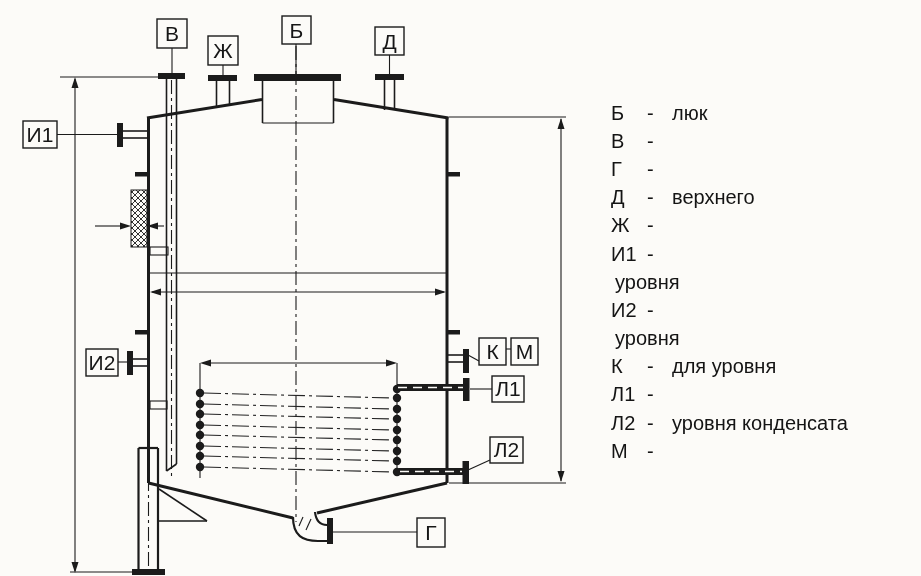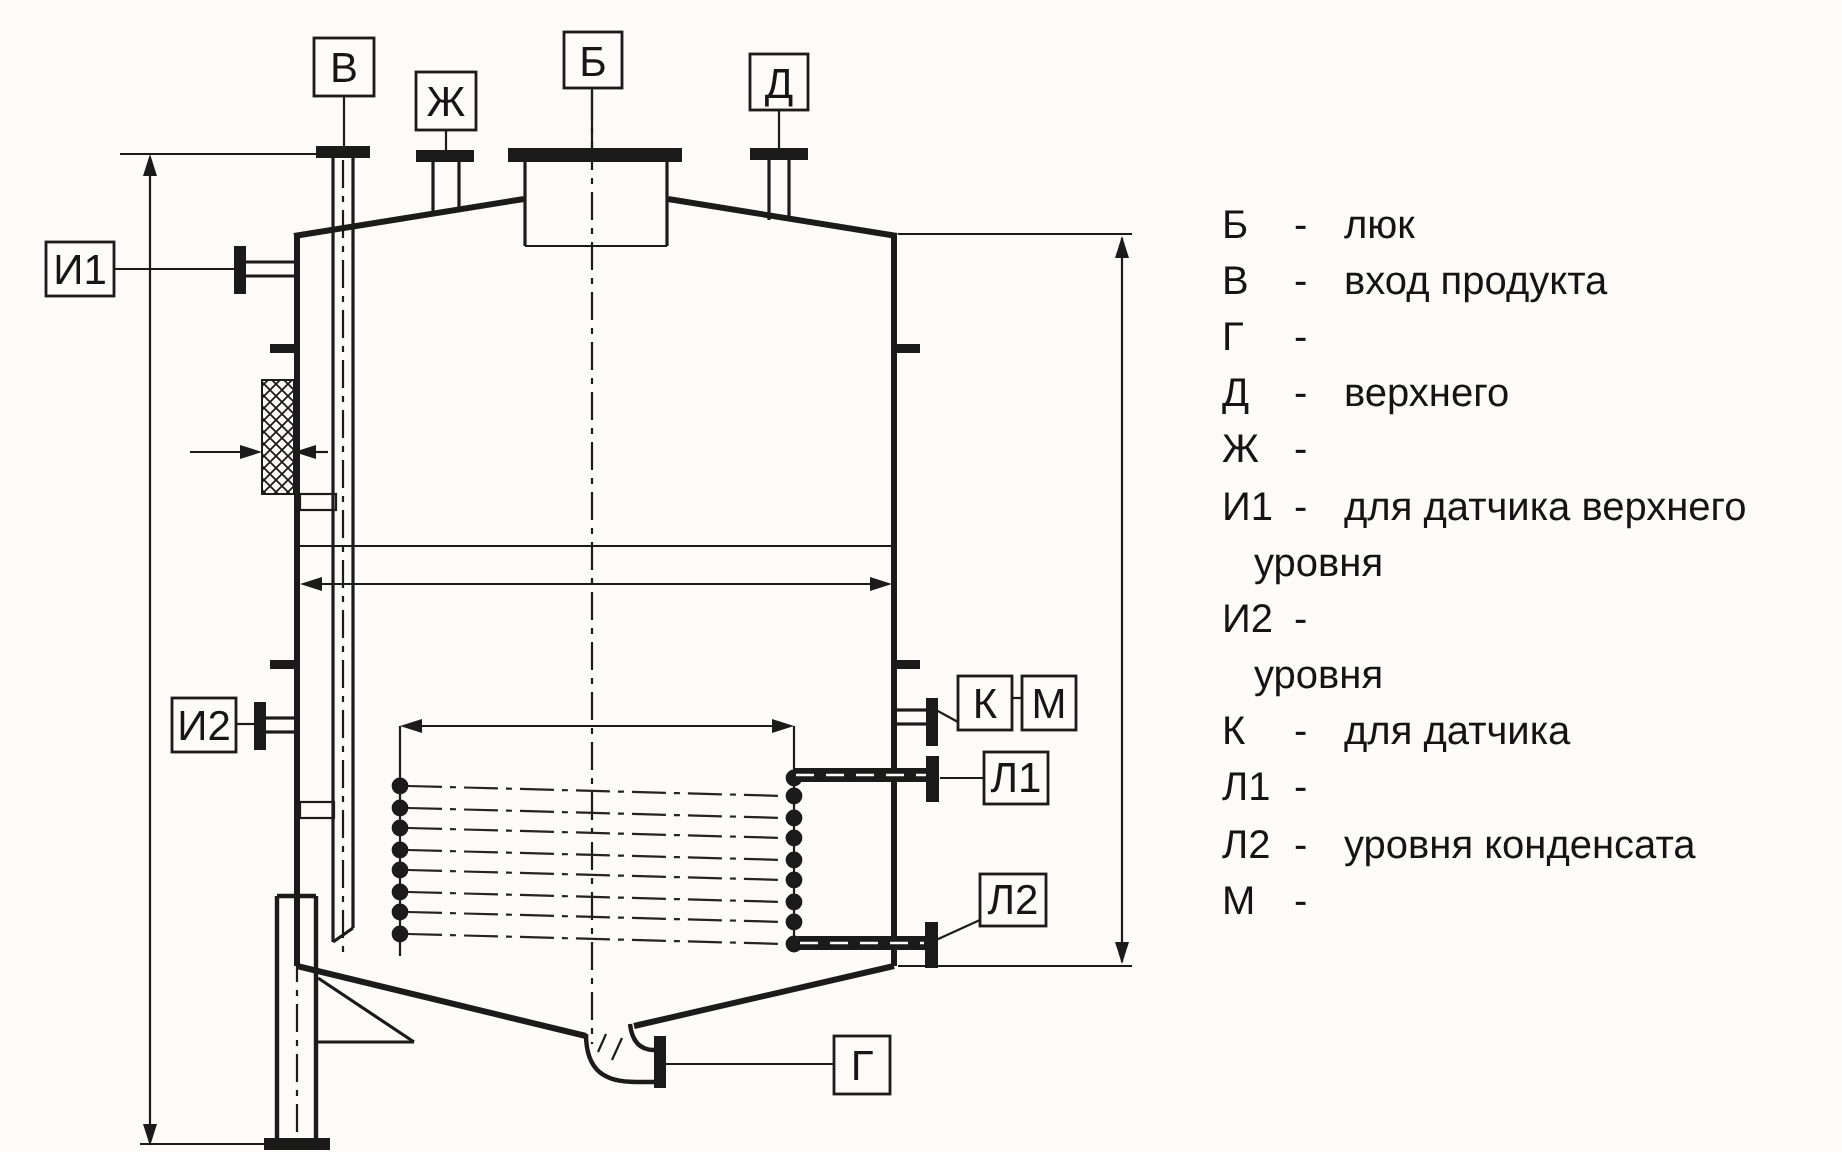--- a/index.html
+++ b/index.html
@@ -24,21 +24,21 @@
     font-size:21px;fill:#161616;text-anchor:middle;
   }
   .legend{
     position:absolute;left:611px;top:99px;width:302px;
     color:#141414;font-size:20px;
   }
   .legend-row{display:flex;height:28.2px;align-items:center;white-space:nowrap;}
   .l-letter{display:inline-block;width:36px;flex:0 0 36px;}
   .l-dash{display:inline-block;width:25px;flex:0 0 25px;}
   .l-text{display:inline-block;}
-  .l-cont .l-text{margin-left:16px;}
+  .l-cont .l-text{margin-left:4px;}
 </style>
 </head>
 <body>
 
 <div class="stage">
 
 <svg width="921" height="576" viewBox="0 0 921 576">
   <defs>
     <pattern id="xhatch" width="6" height="6" patternUnits="userSpaceOnUse">
       <path d="M0,0 L6,6 M6,0 L0,6" stroke="#1b1b1b" stroke-width="0.9"></path>
@@ -273,21 +273,20 @@
     <div id="legend-rows">
       <div class="legend-row">
         <span class="l-letter">Б</span>
         <span class="l-dash">-</span>
         <span class="l-text">люк</span>
       </div>
 
       <div class="legend-row">
         <span class="l-letter">В</span>
         <span class="l-dash">-</span>
-        <span class="l-text">вход продукта</span>
       </div>
 
       <div class="legend-row">
         <span class="l-letter">Г</span>
         <span class="l-dash">-</span>
       </div>
 
       <div class="legend-row">
         <span class="l-letter">Д</span>
         <span class="l-dash">-</span>
@@ -295,42 +294,41 @@
       </div>
 
       <div class="legend-row">
         <span class="l-letter">Ж</span>
         <span class="l-dash">-</span>
       </div>
 
       <div class="legend-row">
         <span class="l-letter">И1</span>
         <span class="l-dash">-</span>
-        <span class="l-text">для датчика верхнего</span>
       </div>
 
       <div class="legend-row l-cont">
 
         <span class="l-text">уровня</span>
       </div>
 
       <div class="legend-row">
         <span class="l-letter">И2</span>
         <span class="l-dash">-</span>
       </div>
 
       <div class="legend-row l-cont">
 
         <span class="l-text">уровня</span>
       </div>
 
       <div class="legend-row">
         <span class="l-letter">К</span>
         <span class="l-dash">-</span>
-        <span class="l-text">для датчика</span>
+        <span class="l-text">для уровня</span>
       </div>
 
 
       <div class="legend-row">
         <span class="l-letter">Л1</span>
         <span class="l-dash">-</span>
       </div>
 
       <div class="legend-row">
         <span class="l-letter">Л2</span>

